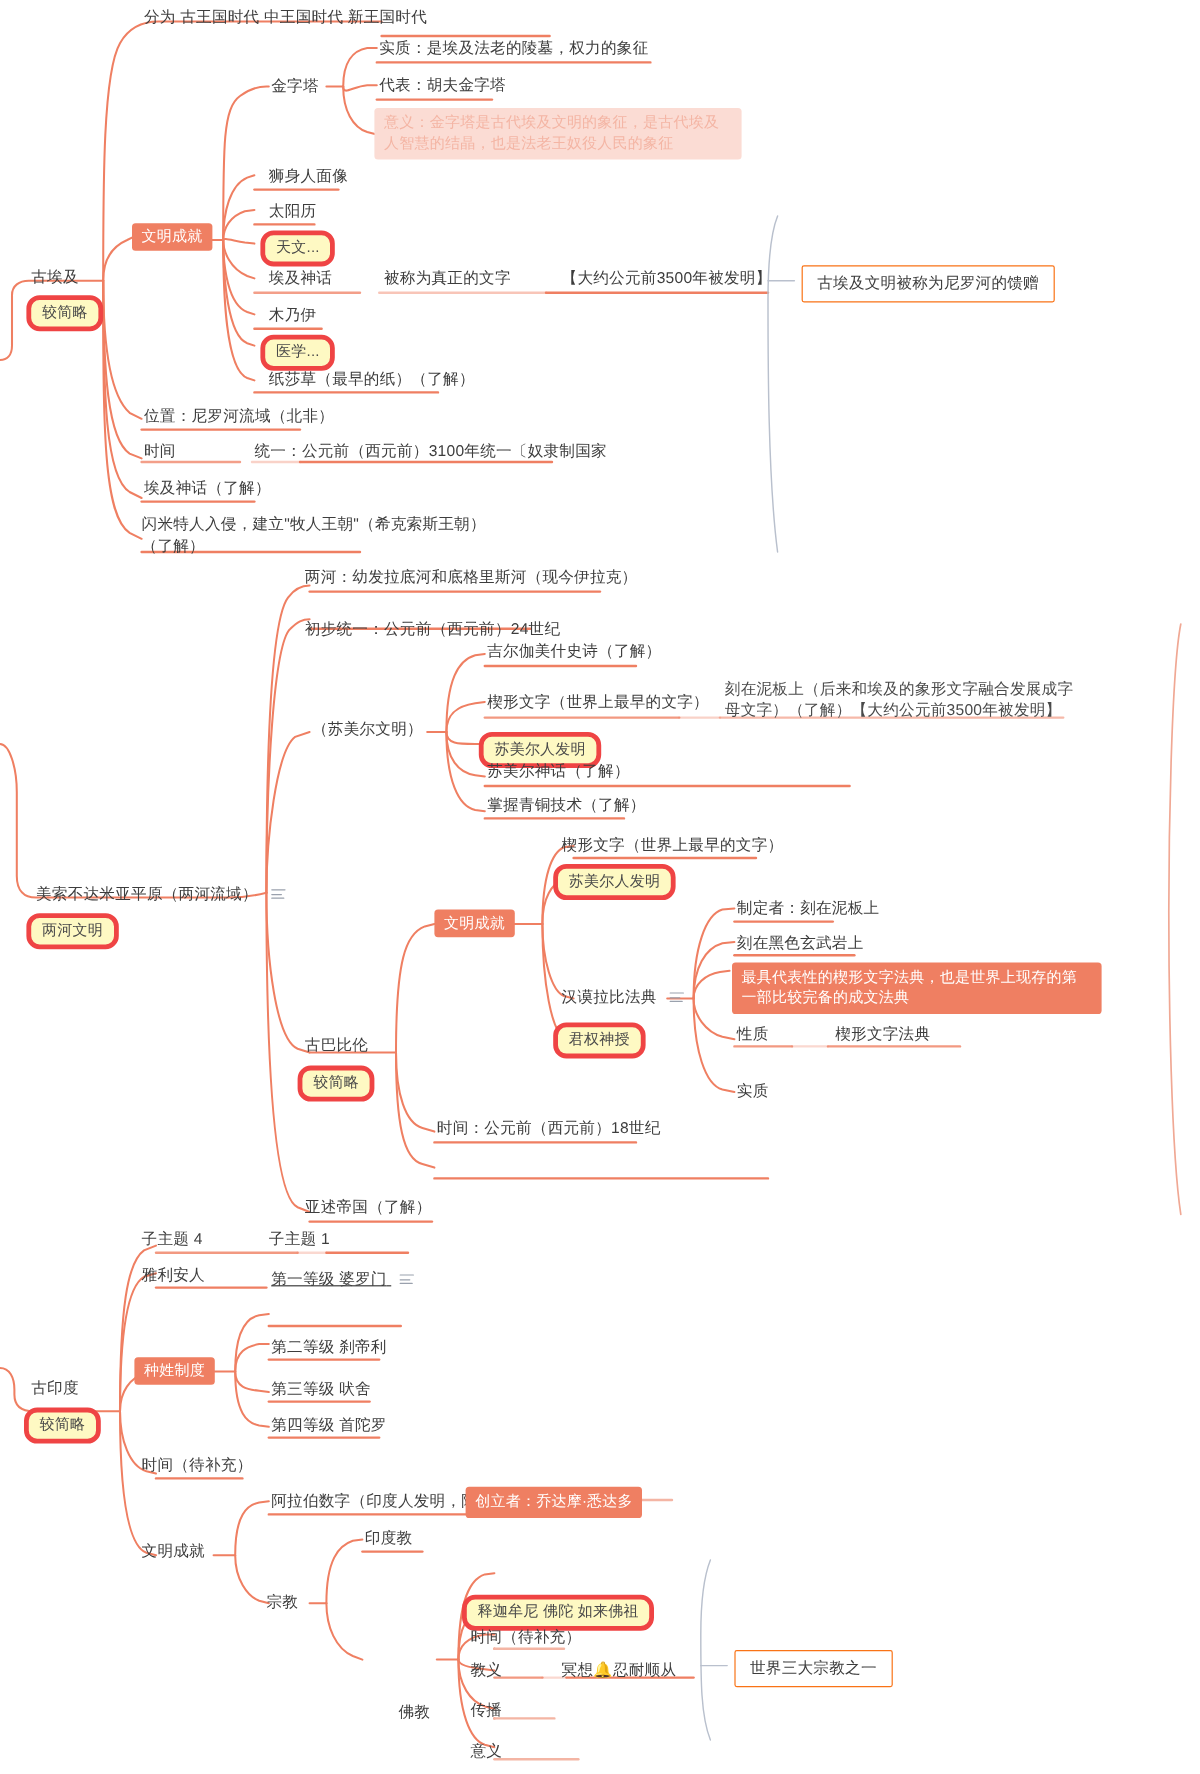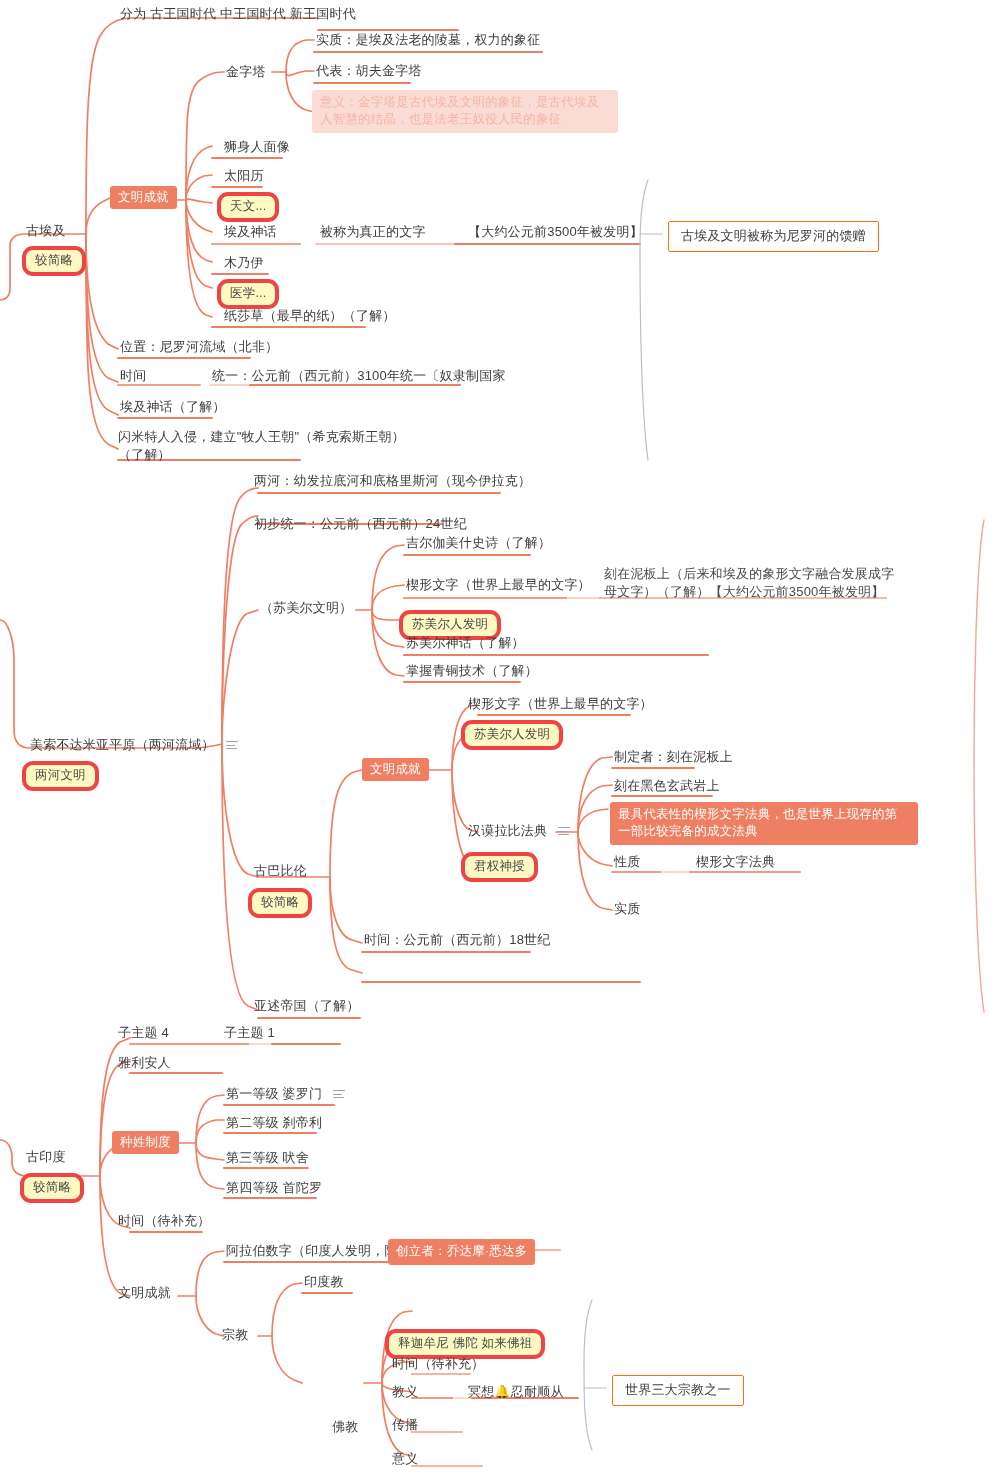--- a/index.html
+++ b/index.html
@@ -355,21 +355,21 @@
 
   <div class="node plain" style="left:24px;top:1148px;">古印度</div>
   <div class="node pill" style="left:20px;top:1173px;">较简略</div>
 
   <div class="node plain" style="left:116px;top:1024px;">子主题 4</div>
   <div class="node plain" style="left:222px;top:1024px;">子主题 1</div>
   <div class="node plain" style="left:116px;top:1054px;">雅利安人</div>
 
   <div class="node chip" style="left:112px;top:1131px;">种姓制度</div>
 
-  <div class="node plain" style="left:224px;top:1085px;">
+  <div class="node plain" style="left:224px;top:1057px;text-decoration:underline;">
     <span>第一等级 婆罗门</span>
     <span class="note-icon"><i></i><i></i><i></i></span>
   </div>
   <div class="node plain" style="left:224px;top:1114px;">第二等级 刹帝利</div>
   <div class="node plain" style="left:224px;top:1149px;">第三等级 吠舍</div>
   <div class="node plain" style="left:224px;top:1179px;">第四等级 首陀罗</div>
 
   <div class="node plain" style="left:116px;top:1212px;">时间（待补充）</div>
   <div class="node plain" style="left:116px;top:1284px;">文明成就</div>
   <div class="node plain" style="left:224px;top:1242px;">阿拉伯数字（印度人发明，阿拉伯人传播）</div>

